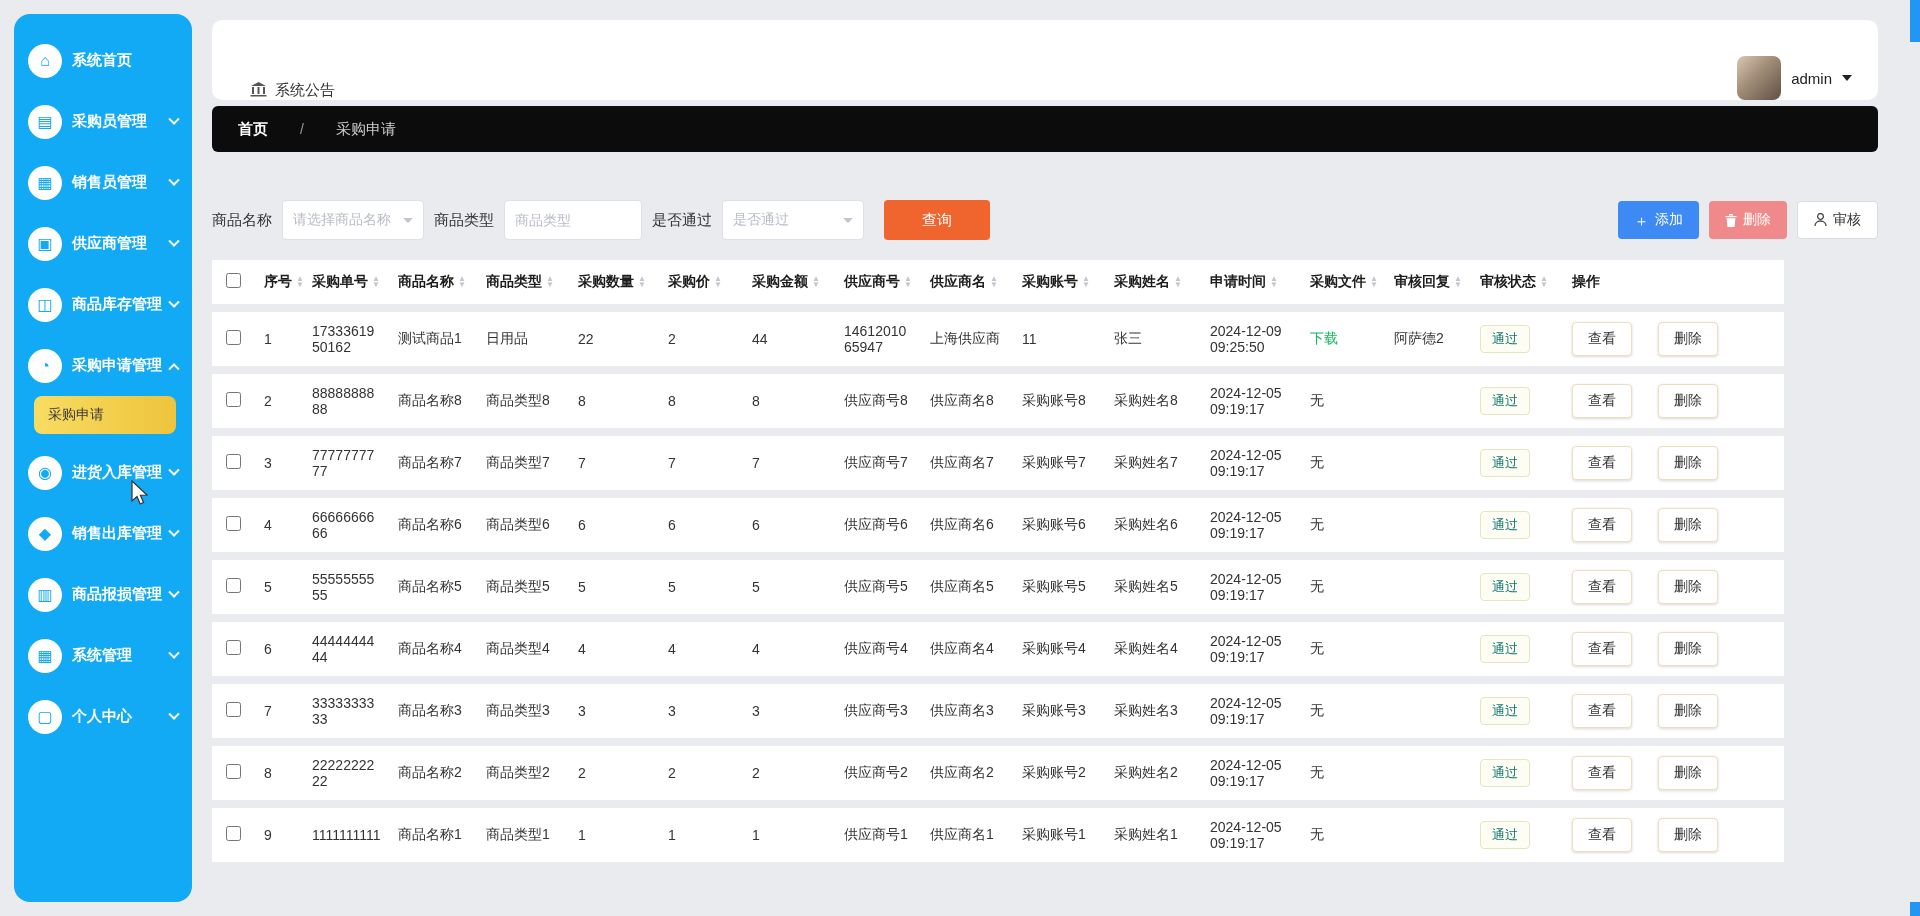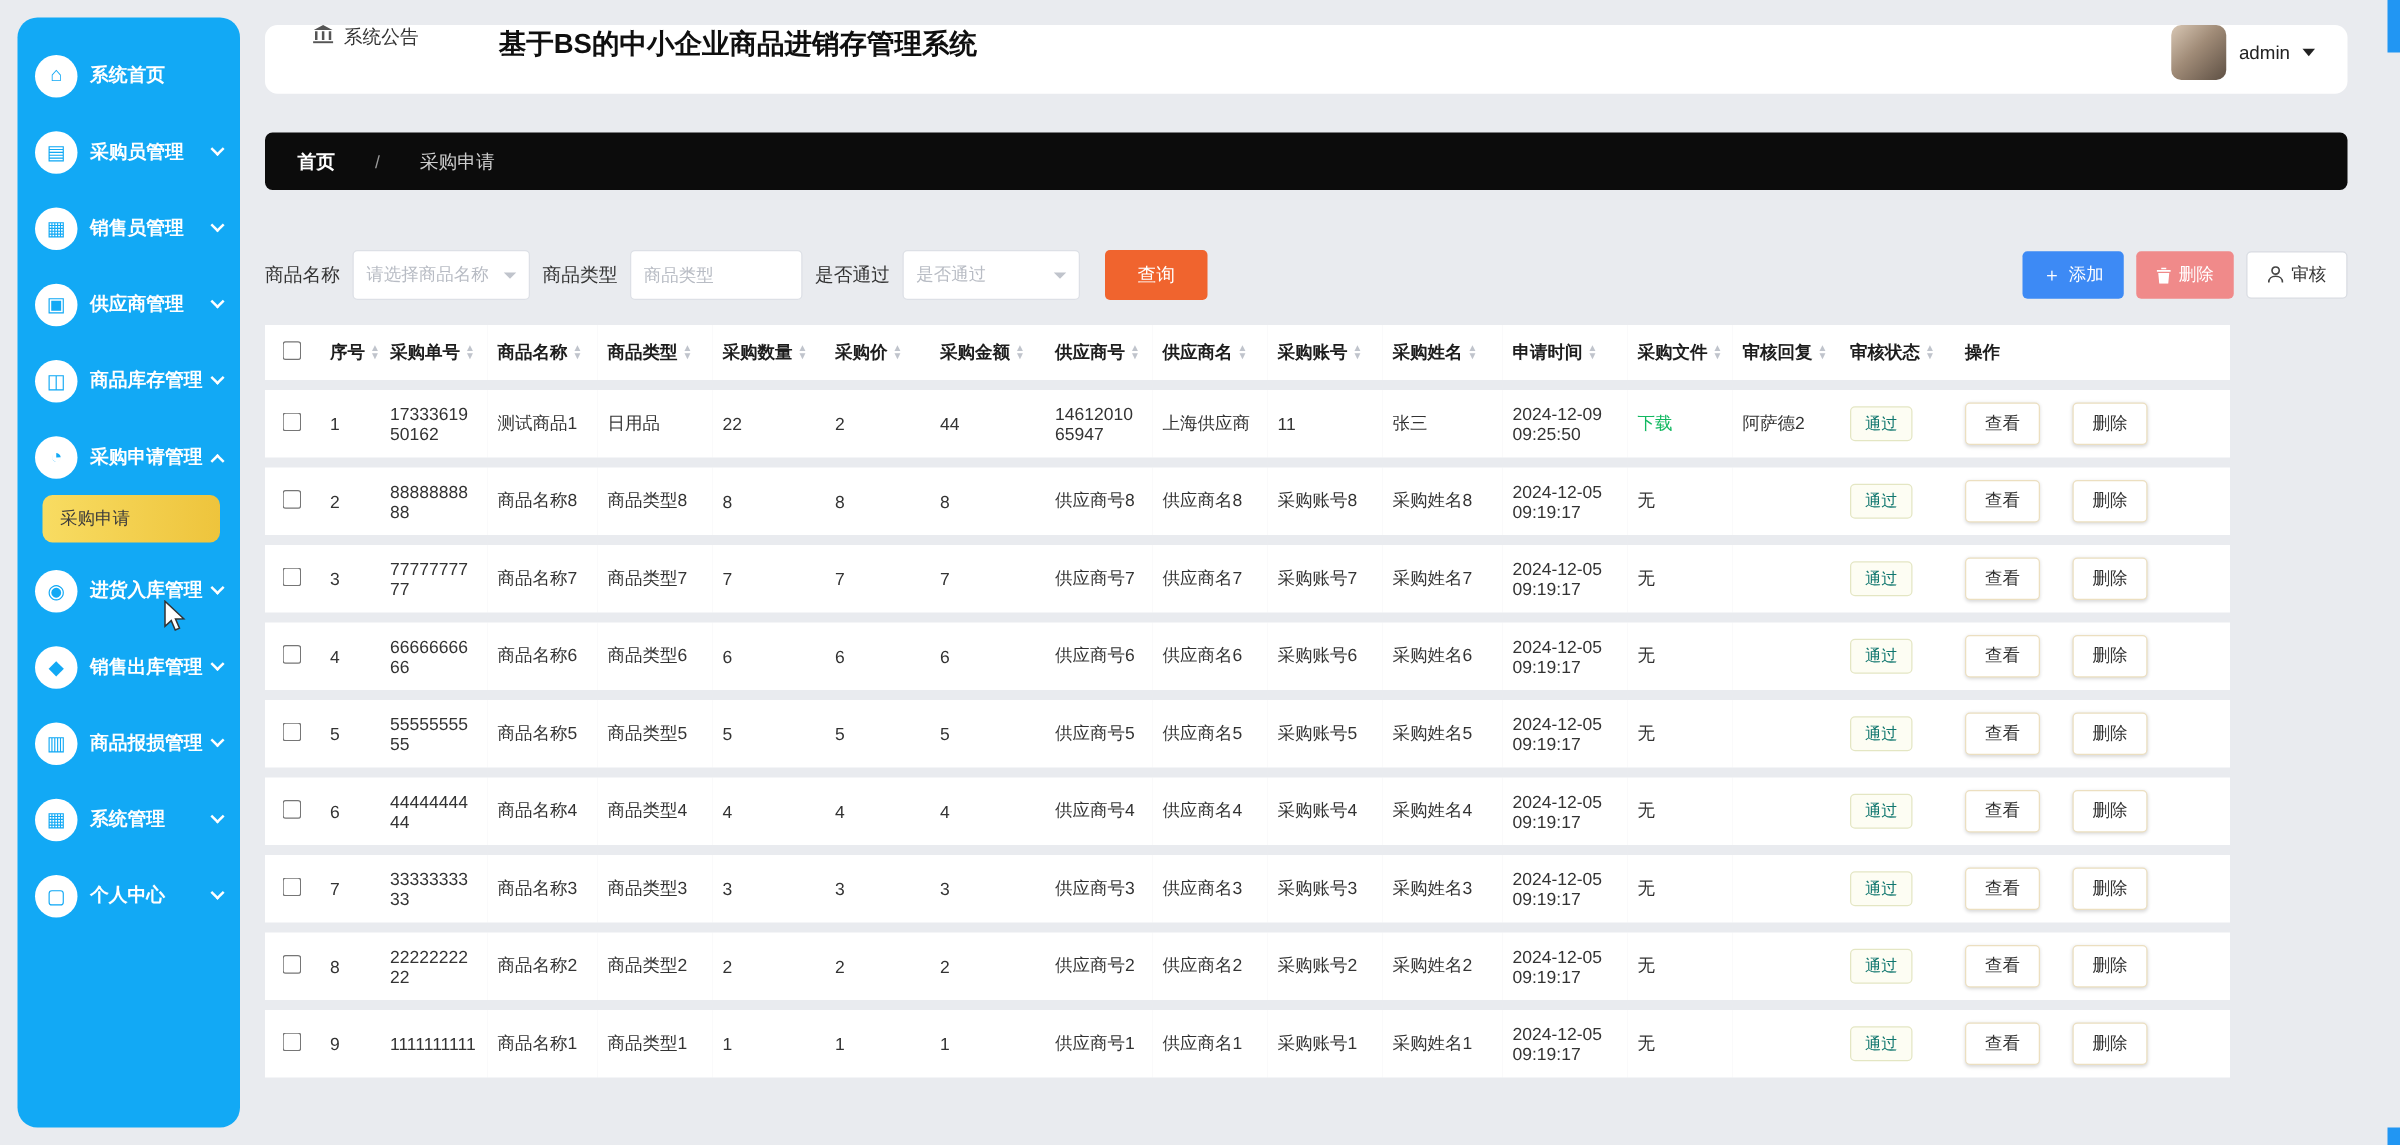--- a/index.html
+++ b/index.html
@@ -15,22 +15,22 @@
     background:#fff; color:#12a9f5; display:flex; align-items:center;
     justify-content:center; font-size:16px; font-weight:400; margin-right:10px; }
   .side-label { white-space:nowrap;font-family:Liberation Mono, monospace; }
   .chev { margin-left:auto; width:8px; height:8px; border-right:2px solid #fff;
     border-bottom:2px solid #fff; transform:rotate(45deg) translate(-2px,-2px); }
   .chev.up { transform:rotate(-135deg) translate(-2px,-2px); }
   .submenu-item { margin:0 16px 8px 20px; background:linear-gradient(90deg,#f8dc62,#eec43c);
     border-radius:8px; padding:10px 14px; color:#3b3b3b; font-size:14px; cursor:pointer; }
 
   
-  .topbar { position:absolute; left:212px; top:20px; width:1666px; height:55px;
-    background:#fff; border-radius:10px; display:flex; align-items:flex-start; padding:0 26px; }
+  .topbar { position:absolute; left:212px; top:20px; width:1666px; height:80px;
+    background:#fff; border-radius:10px; display:flex; align-items:flex-end; padding:0 26px; }
   .notice { display:flex; align-items:center; gap:8px; color:#333; font-size:15px; margin-left:12px; cursor:pointer; }
   .page-title { font-size:22px; font-weight:700; color:#0f0f0f; margin-left:64px; }
   .userbox { margin-left:auto; display:flex; align-items:center; gap:10px; cursor:pointer; }
   .avatar { width:44px; height:44px; border-radius:8px;
     background:linear-gradient(135deg,#d8c7b4 0%,#a08b77 45%,#5e5044 100%); }
   .uname { font-size:15px; color:#222; }
   .ucaret { width:0; height:0; border-left:5px solid transparent; border-right:5px solid transparent; border-top:6px solid #222; }
 
   
   .crumbbar { position:absolute; left:212px; top:106px; width:1666px; height:46px;
@@ -45,21 +45,21 @@
   .flabel { font-size:15px; color:#333; }
   .fselect { width:142px; height:40px; background:#fff; border:1px solid #dde0e6;
     border-radius:4px; display:flex; align-items:center; justify-content:space-between;
     padding:0 10px; cursor:pointer; }
   .ph { color:#b8bcc4; font-size:14px; white-space:nowrap; overflow:hidden; }
   .caret-down { width:0; height:0; border-left:5px solid transparent;
     border-right:5px solid transparent; border-top:5px solid #c0c4cc; flex:none; }
   .finput { width:138px; height:40px; border:1px solid #dde0e6; border-radius:4px;
     padding:0 10px; font-size:14px; color:#333; outline:none; background:#fff; }
   .finput::placeholder { color:#b8bcc4; }
-  .btn-search { height:40px; padding:0 26px; background:#f0642e; color:#fff; border:none;
+  .btn-search { height:40px; padding:0 38px; background:#f0642e; color:#fff; border:none;
     border-radius:4px; font-size:15px; margin-left:10px; cursor:pointer; }
   .spacer { flex:1; }
   .tbtn { height:38px; border-radius:4px; font-size:14px; display:flex; align-items:center;
     gap:6px; cursor:pointer; border:none; padding:0 16px; }
   .btn-add { background:#3d8af5; color:#fff; }
   .btn-del { background:#f08a8a; color:#fff; }
   .btn-audit { background:#fff; color:#333; border:1px solid #d9dce2; }
   .bicon { font-size:15px; line-height:1; display:flex; align-items:center; }
 
   
@@ -154,21 +154,20 @@
 
 <header class="topbar">
   <div class="notice">
     <span>
       <svg width="17" height="15" viewBox="0 0 17 15">
           <path d="M8.5 0 L16 4 H1 Z M2 5 h2 v7 h-2 Z M7.5 5 h2 v7 h-2 Z M13 5 h2 v7 h-2 Z M0.5 13 h16 v1.5 h-16 Z" fill="#555"></path>
         </svg>
     </span>
     <span>系统公告</span>
   </div>
-  <div class="page-title">基于BS的中小企业商品进销存管理系统</div>
   <div class="userbox">
     <div class="avatar"></div>
     <span class="uname">admin</span>
     <span class="ucaret"></span>
   </div>
 </header>
 
 <div class="crumbbar">
   <span class="crumb-home">首页</span>
   <span class="crumb-sep">/</span>

